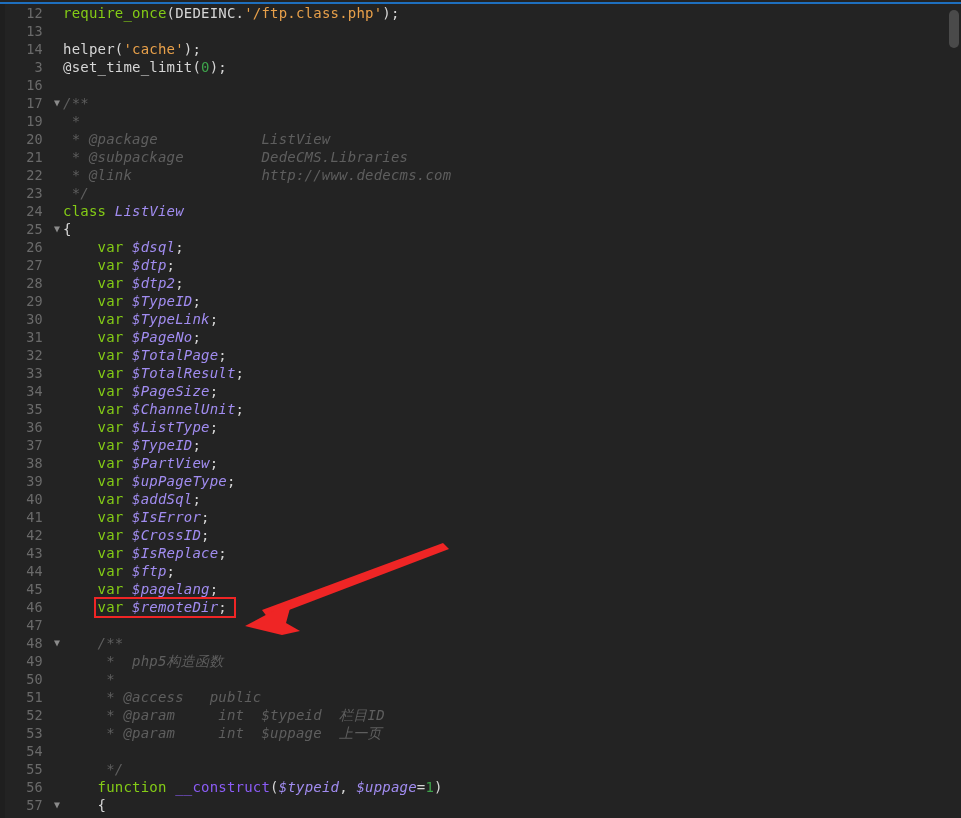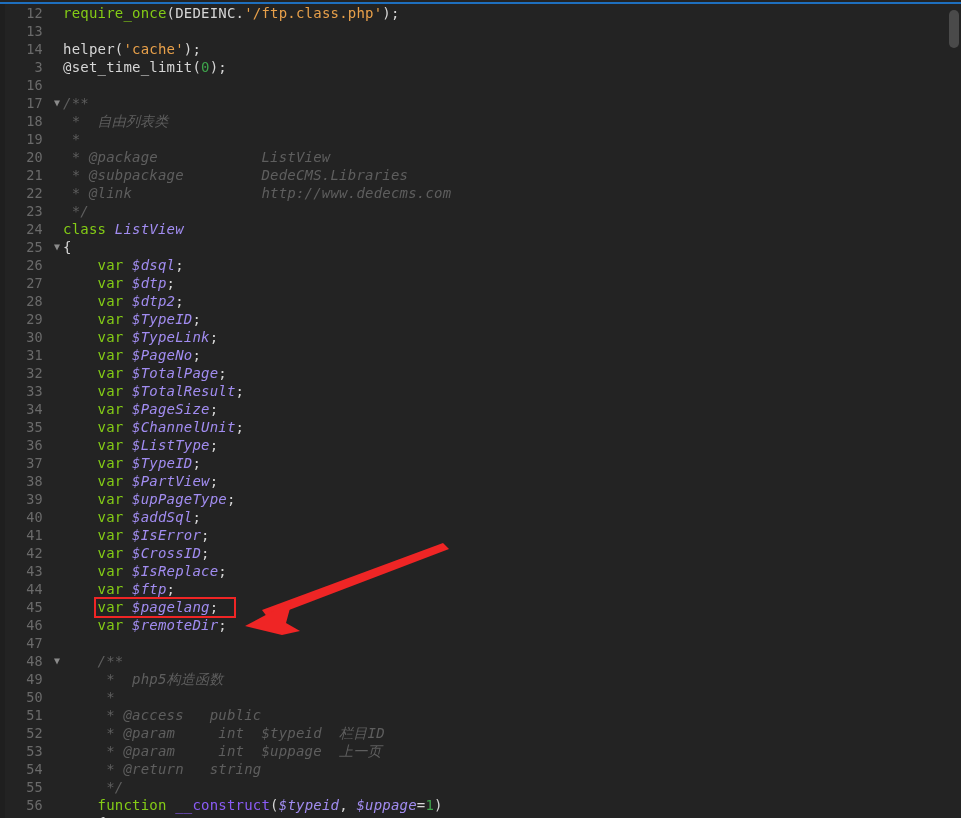--- a/index.html
+++ b/index.html
@@ -120,21 +120,20 @@
   <div id="left-strip"></div>
   <div id="gutter-bg"></div>
 
   <div id="code-surface">
       <div class="line"><span class="lno">12</span><span class="ctext"><span class="kw">require_once</span><span class="plain">(DEDEINC.</span><span class="str">'/ftp.class.php'</span><span class="plain">);</span></span></div>
       <div class="line"><span class="lno">13</span><span class="ctext"></span></div>
       <div class="line"><span class="lno">14</span><span class="ctext"><span class="plain">helper(</span><span class="str">'cache'</span><span class="plain">);</span></span></div>
       <div class="line"><span class="lno">3</span><span class="ctext"><span class="plain">@set_time_limit(</span><span class="num">0</span><span class="plain">);</span></span></div>
       <div class="line"><span class="lno">16</span><span class="ctext"></span></div>
       <div class="line"><span class="lno">17</span><span class="fold">▼</span><span class="ctext"><span class="cmt">/**</span></span></div>
-      <div class="line"><span class="lno">18</span><span class="ctext"><span class="cmt"> *  自由列表类</span></span></div>
       <div class="line"><span class="lno">19</span><span class="ctext"><span class="cmt"> *</span></span></div>
       <div class="line"><span class="lno">20</span><span class="ctext"><span class="cmt"> * @package            ListView</span></span></div>
       <div class="line"><span class="lno">21</span><span class="ctext"><span class="cmt"> * @subpackage         DedeCMS.Libraries</span></span></div>
       <div class="line"><span class="lno">22</span><span class="ctext"><span class="cmt"> * @link               http://www.dedecms.com</span></span></div>
       <div class="line"><span class="lno">23</span><span class="ctext"><span class="cmt"> */</span></span></div>
       <div class="line"><span class="lno">24</span><span class="ctext"><span class="kw">class </span><span class="type">ListView</span></span></div>
       <div class="line"><span class="lno">25</span><span class="fold">▼</span><span class="ctext"><span class="plain">{</span></span></div>
       <div class="line"><span class="lno">26</span><span class="ctext"><span class="kw">    var </span><span class="type">$dsql</span><span class="plain">;</span></span></div>
       <div class="line"><span class="lno">27</span><span class="ctext"><span class="kw">    var </span><span class="type">$dtp</span><span class="plain">;</span></span></div>
       <div class="line"><span class="lno">28</span><span class="ctext"><span class="kw">    var </span><span class="type">$dtp2</span><span class="plain">;</span></span></div>
@@ -156,21 +155,21 @@
       <div class="line"><span class="lno">44</span><span class="ctext"><span class="kw">    var </span><span class="type">$ftp</span><span class="plain">;</span></span></div>
       <div class="line"><span class="lno">45</span><span class="ctext"><span class="kw">    var </span><span class="type">$pagelang</span><span class="plain">;</span></span></div>
       <div class="line"><span class="lno">46</span><span class="ctext"><span class="kw">    var </span><span class="type">$remoteDir</span><span class="plain">;</span></span></div>
       <div class="line"><span class="lno">47</span><span class="ctext"></span></div>
       <div class="line"><span class="lno">48</span><span class="fold">▼</span><span class="ctext"><span class="cmt">    /**</span></span></div>
       <div class="line"><span class="lno">49</span><span class="ctext"><span class="cmt">     *  php5构造函数</span></span></div>
       <div class="line"><span class="lno">50</span><span class="ctext"><span class="cmt">     *</span></span></div>
       <div class="line"><span class="lno">51</span><span class="ctext"><span class="cmt">     * @access   public</span></span></div>
       <div class="line"><span class="lno">52</span><span class="ctext"><span class="cmt">     * @param     int  $typeid  栏目ID</span></span></div>
       <div class="line"><span class="lno">53</span><span class="ctext"><span class="cmt">     * @param     int  $uppage  上一页</span></span></div>
-      <div class="line"><span class="lno">54</span><span class="ctext"><span class="cmt">     * @return   string</span></span></div>
+      <div class="line"><span class="lno">54</span></div>
       <div class="line"><span class="lno">55</span><span class="ctext"><span class="cmt">     */</span></span></div>
       <div class="line"><span class="lno">56</span><span class="ctext"><span class="kw">    function </span><span class="fn">__construct</span><span class="plain">(</span><span class="type">$typeid</span><span class="plain">, </span><span class="type">$uppage</span><span class="plain">=</span><span class="num">1</span><span class="plain">)</span></span></div>
       <div class="line"><span class="lno">57</span><span class="fold">▼</span><span class="ctext"><span class="plain">    {</span></span></div>
     </div>
 
   <div id="scroll-track">
     <div id="scroll-thumb"></div>
   </div>
 
   <div id="hl-box"></div>

